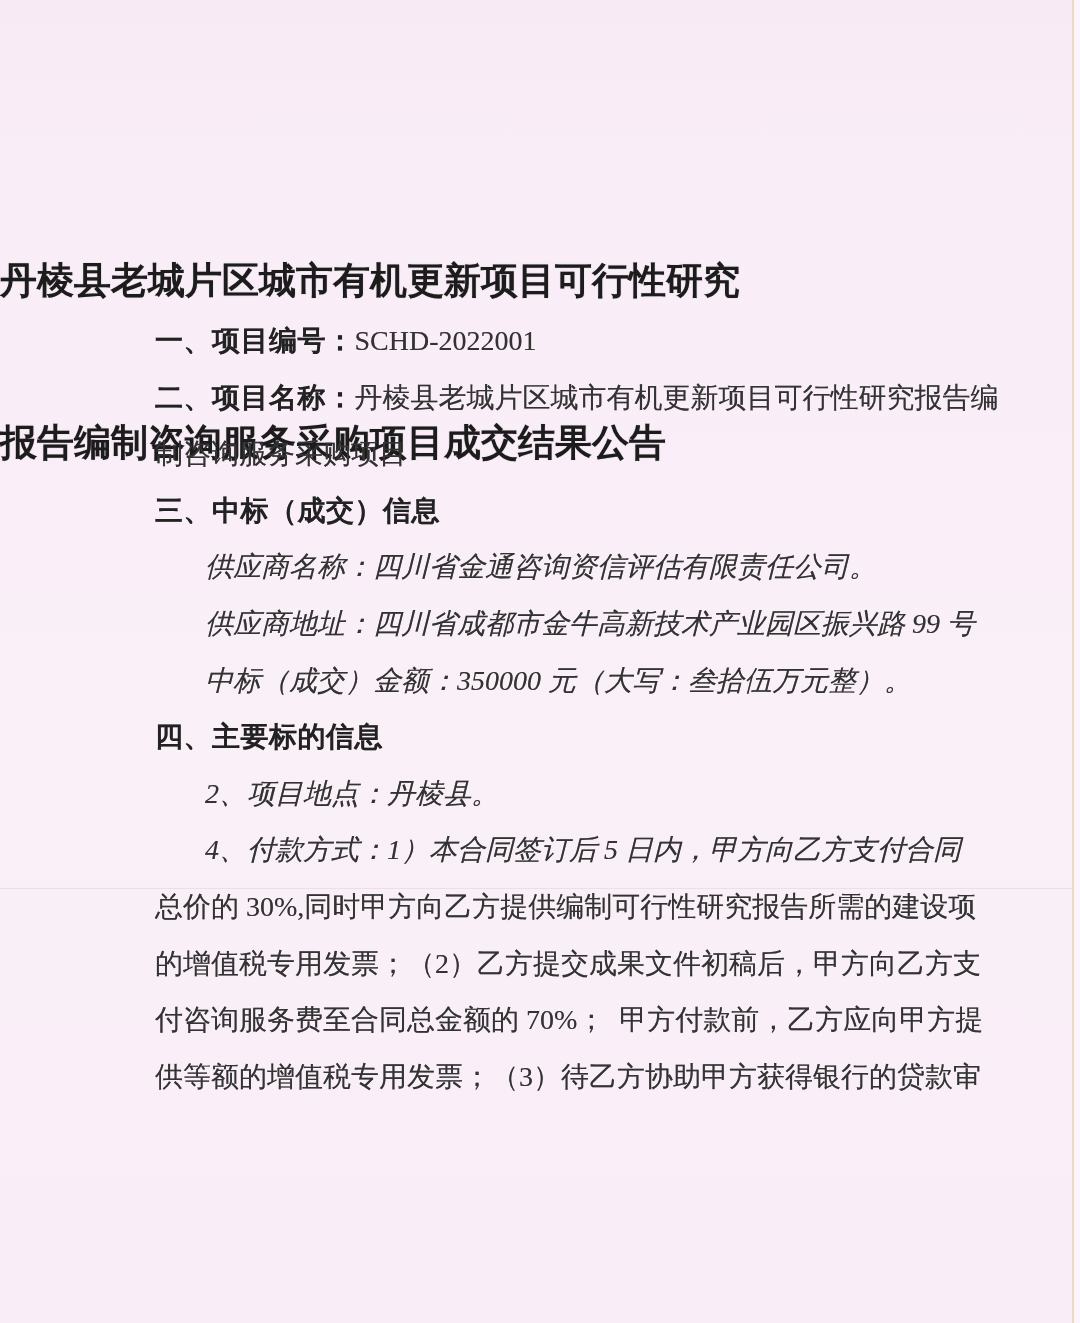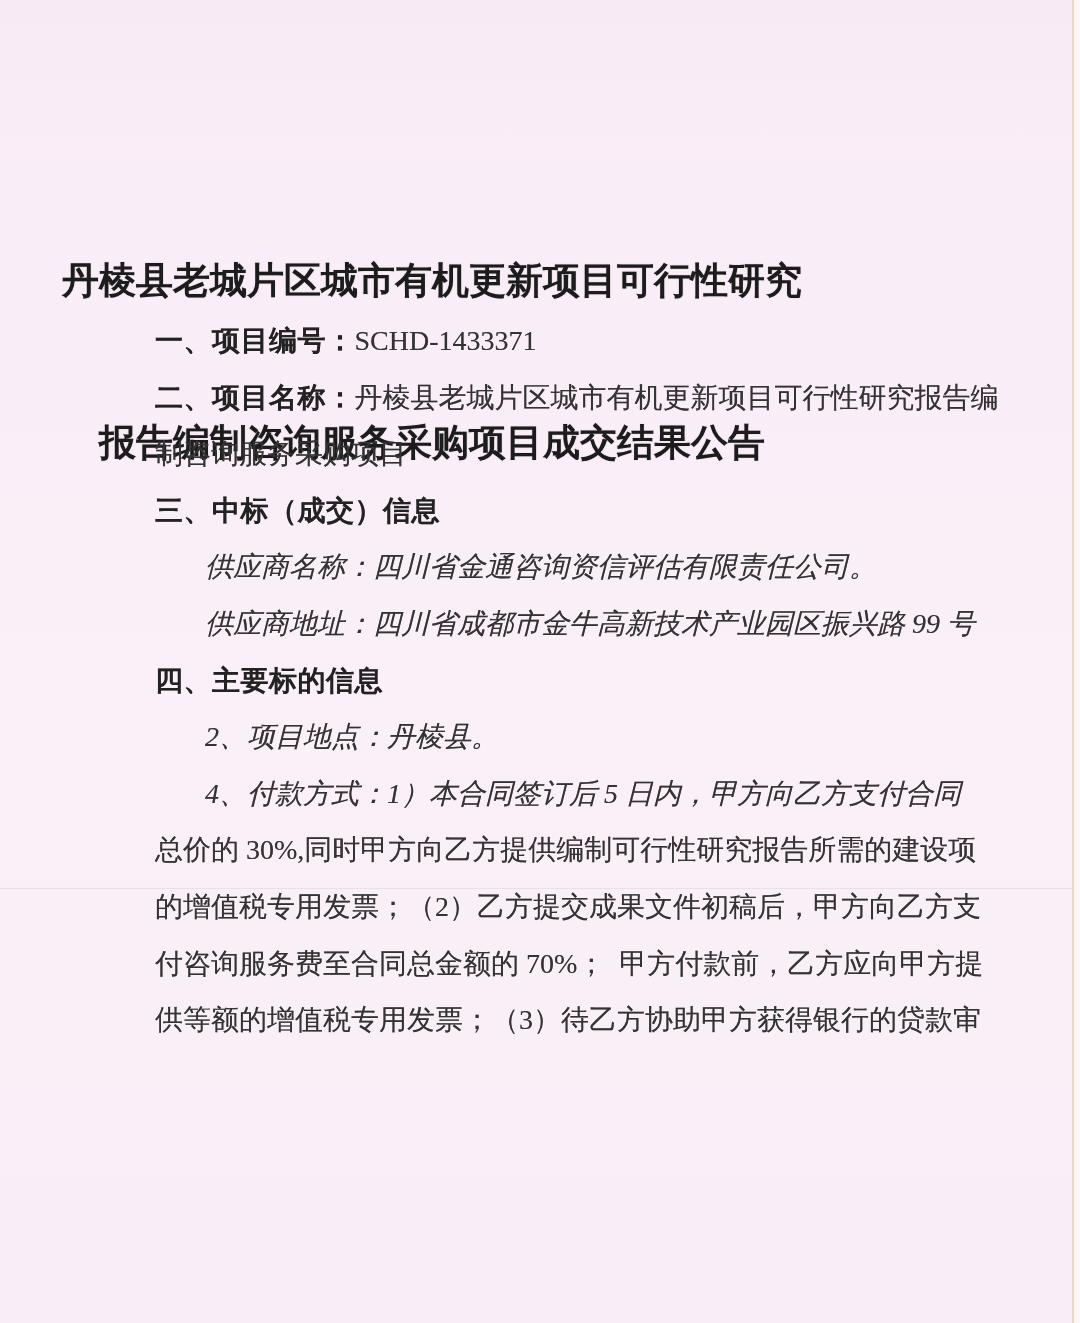--- a/index.html
+++ b/index.html
@@ -41,21 +41,20 @@
     top: 888px;
     width: 100%;
     height: 1px;
     background: rgba(182, 170, 179, 0.22);
   }
   .doc-title {
     position: absolute;
     top: 146px;
     left: 0;
     width: 864px;
-    text-align: center;
     font-size: 37px;
     line-height: 54px;
     font-weight: bold;
     color: #1c1c1c;
     white-space: pre;
     text-shadow: 0 0 1px rgba(28, 28, 28, 0.35);
   }
   .content {
     position: absolute;
     top: 313px;
@@ -83,33 +82,34 @@
 
 <div class="page">
 
   <div class="doc-title">
     <div>丹棱县老城片区城市有机更新项目可行性研究</div>
     <div>报告编制咨询服务采购项目成交结果公告</div>
   </div>
 
   <div class="content">
 
-    <div class="row"><span class="hd">一、项目编号：</span><span class="val">SCHD-1433371</span></div>
+    <div class="row"><span class="hd">一、项目编号：</span><span class="val">SCHD-2022001</span></div>
 
     <div class="row"><span class="hd">二、项目名称：</span><span class="val">丹棱县老城片区城市有机更新项目可行性研究报告编</span></div>
 
     <div class="row">制咨询服务采购项目</div>
 
     <div class="row hd">三、中标（成交）信息</div>
 
     <div class="row indent">供应商名称：四川省金通咨询资信评估有限责任公司。</div>
 
     <div class="row indent">供应商地址：四川省成都市金牛高新技术产业园区振兴路 99 号</div>
 
 
+    <div class="row indent">中标（成交）金额：350000 元（大写：叁拾伍万元整）。</div>
 
     <div class="row hd">四、主要标的信息</div>
 
 
     <div class="row indent">2、项目地点：丹棱县。</div>
 
 
     <div class="row indent">4、付款方式：1）本合同签订后 5 日内，甲方向乙方支付合同</div>
 
     <div class="row">总价的 30%,同时甲方向乙方提供编制可行性研究报告所需的建设项</div>

